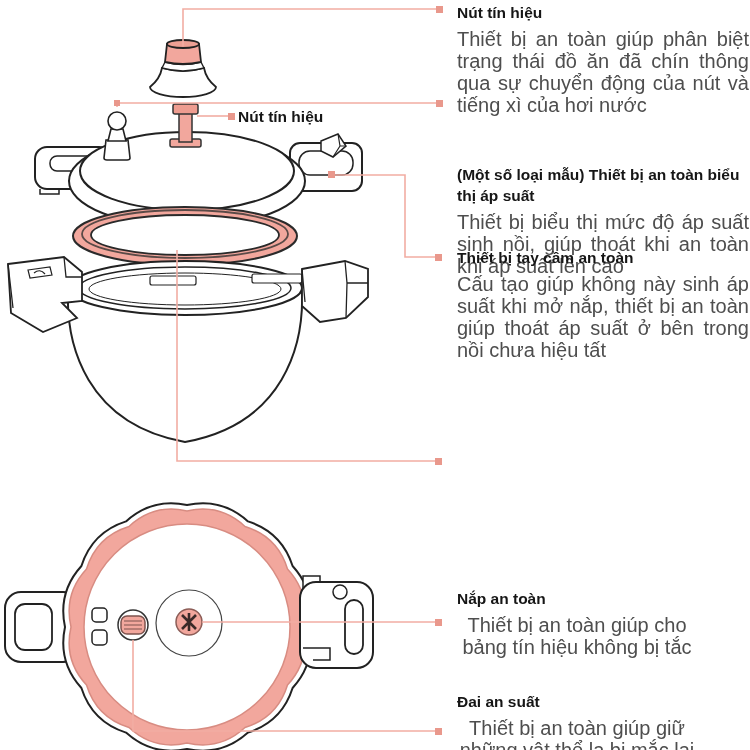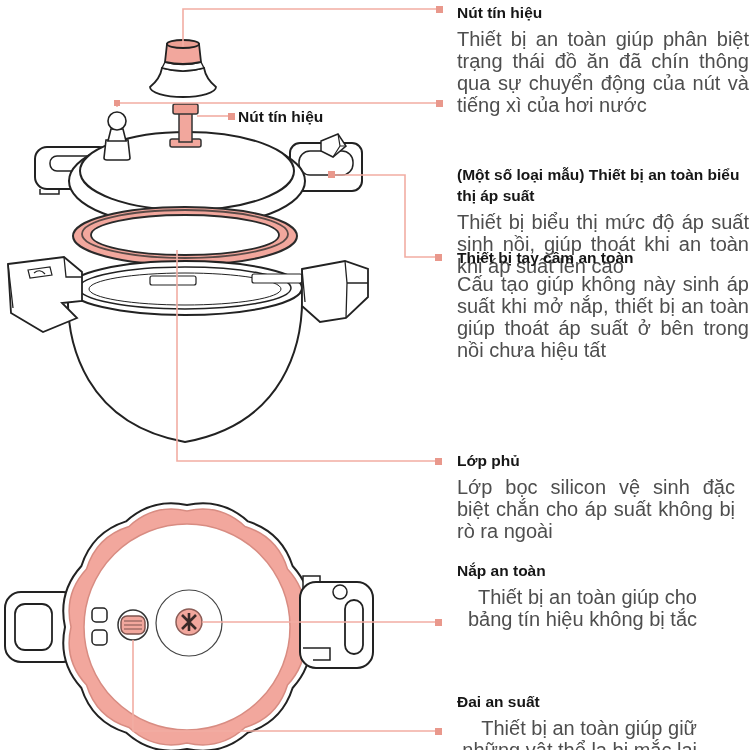--- a/index.html
+++ b/index.html
@@ -5,21 +5,21 @@
   html,body{margin:0;padding:0;background:#fff;}
   #stage{position:relative;width:750px;height:750px;background:#ffffff;overflow:hidden;
          font-family:"Liberation Sans",sans-serif;}
   .svg-layer{position:absolute;left:0;}
   #exploded-view{top:0;}
   #bottom-view{top:480px;}
   .ann{position:absolute;left:457px;width:292px;}
   .ann-title{font-weight:bold;font-size:15.5px;line-height:21px;color:#161616;margin-bottom:5px;}
   .ann-desc{font-size:20px;line-height:22px;color:#4e4e4e;text-align:justify;}
   .ann-narrow{width:240px;}
-  .ann-narrow .ann-desc{text-align:right;}
+  .ann-narrow .ann-desc{text-align:center;}
   .ann-mid{width:278px;}
   svg text{font-family:"Liberation Sans",sans-serif;}
 </style>
 </head>
 <body>
 
 <div id="stage">
 
   <svg id="exploded-view" class="svg-layer" width="452" height="480" viewBox="0 0 452 480">
 
@@ -160,26 +160,22 @@
   <div class="ann" style="top:164px">
     <div class="ann-title">(Một số loại mẫu) Thiết bị an toàn biểu thị áp suất</div>
     <div class="ann-desc">Thiết bị biểu thị mức độ áp suất sinh nồi, giúp thoát khi an toàn khi áp suất lên cao</div>
   </div>
 
   <div class="ann" style="top:247px">
     <div class="ann-title">Thiết bị tay cầm an toàn</div>
     <div class="ann-desc">Cấu tạo giúp không này sinh áp suất khi mở nắp, thiết bị an toàn giúp thoát áp suất ở bên trong nồi chưa hiệu tất</div>
   </div>
 
-  <div class="ann ann-mid" style="top:450px">
-    <div class="ann-title">Lớp phủ</div>
-    <div class="ann-desc">Lớp bọc silicon vệ sinh đặc biệt chắn cho áp suất không bị rò ra ngoài</div>
-  </div>
 
-  <div class="ann ann-narrow" style="top:560px">
+  <div class="ann ann-narrow" style="top:588px">
     <div class="ann-title">Nắp an toàn</div>
     <div class="ann-desc">Thiết bị an toàn giúp cho bảng tín hiệu không bị tắc</div>
   </div>
 
   <div class="ann ann-narrow" style="top:691px">
     <div class="ann-title">Đai an suất</div>
     <div class="ann-desc">Thiết bị an toàn giúp giữ những vật thể lạ bị mắc lại</div>
   </div>
 
 </div>

